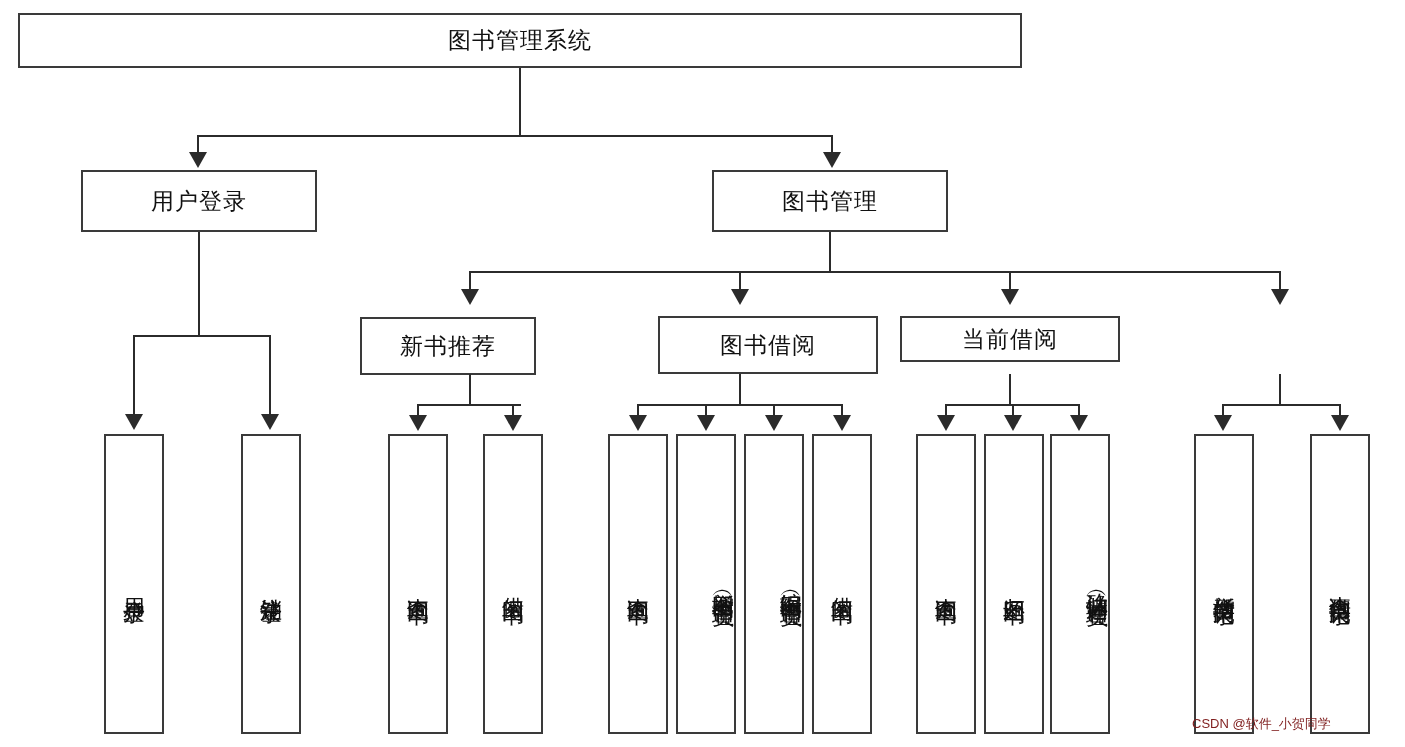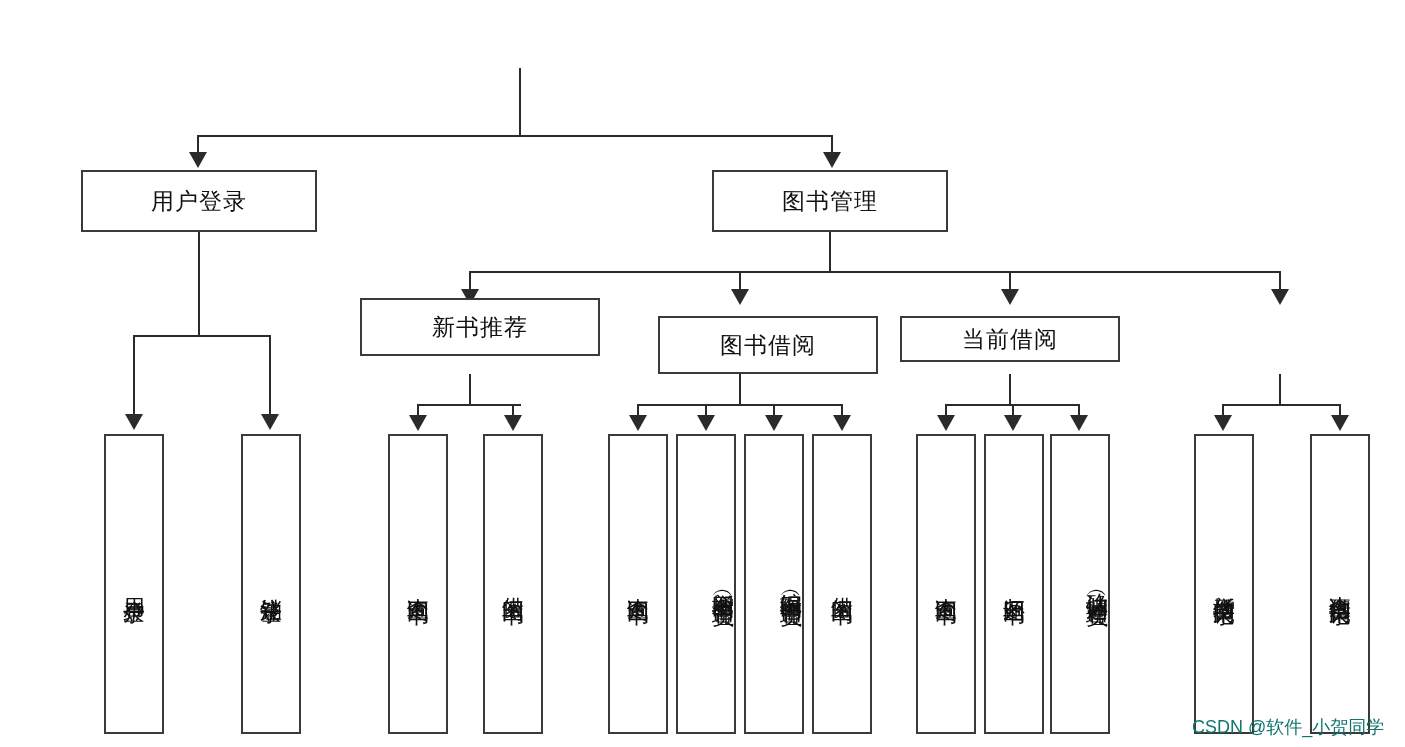--- a/index.html
+++ b/index.html
@@ -62,31 +62,34 @@
     position: absolute;
     width: 0;
     height: 0;
     border-left: 9px solid transparent;
     border-right: 9px solid transparent;
     border-top: 16px solid #2b2b2b;
   }
   
   #watermark {
     position: absolute;
-    color: #0f766e;
-    font-size: 18px;
+    color: #7f1d1d;
+    font-size: 13px;
     white-space: nowrap;
     pointer-events: none;
   }
 </style>
 </head>
 <body>
 
 <div id="canvas">
 
+  <div class="node h" style="left:18px; top:13px; width:1004px; height:55px;">
+    <span>图书管理系统</span>
+  </div>
 
   <div class="vline" style="left:519px; top:68px; width:2px; height:68px;"></div>
 
   <div class="hline" style="left:197px; top:135px; width:636px; height:2px;"></div>
 
   <div class="vline" style="left:197px; top:135px; width:2px; height:21px;"></div>
   <div class="arrow" style="left:189px; top:152px;"></div>
 
   <div class="vline" style="left:831px; top:135px; width:2px; height:21px;"></div>
   <div class="arrow" style="left:823px; top:152px;"></div>
@@ -110,21 +113,21 @@
   <div class="hline" style="left:469px; top:271px; width:812px; height:2px;"></div>
   <div class="vline" style="left:469px; top:271px; width:2px; height:22px;"></div>
   <div class="arrow" style="left:461px; top:289px;"></div>
   <div class="vline" style="left:739px; top:271px; width:2px; height:22px;"></div>
   <div class="arrow" style="left:731px; top:289px;"></div>
   <div class="vline" style="left:1009px; top:271px; width:2px; height:22px;"></div>
   <div class="arrow" style="left:1001px; top:289px;"></div>
   <div class="vline" style="left:1279px; top:271px; width:2px; height:22px;"></div>
   <div class="arrow" style="left:1271px; top:289px;"></div>
 
-  <div class="node h" style="left:360px; top:298px; width:240px; height:58px;">
+  <div class="node h" style="left:360px; top:317px; width:176px; height:58px;">
     <span>新书推荐</span>
   </div>
   <div class="node h" style="left:658px; top:316px; width:220px; height:58px;">
     <span>图书借阅</span>
   </div>
   <div class="node h" style="left:900px; top:316px; width:220px; height:46px;">
     <span>当前借阅</span>
   </div>
 
   <div class="vline" style="left:469px; top:374px; width:2px; height:31px;"></div>

